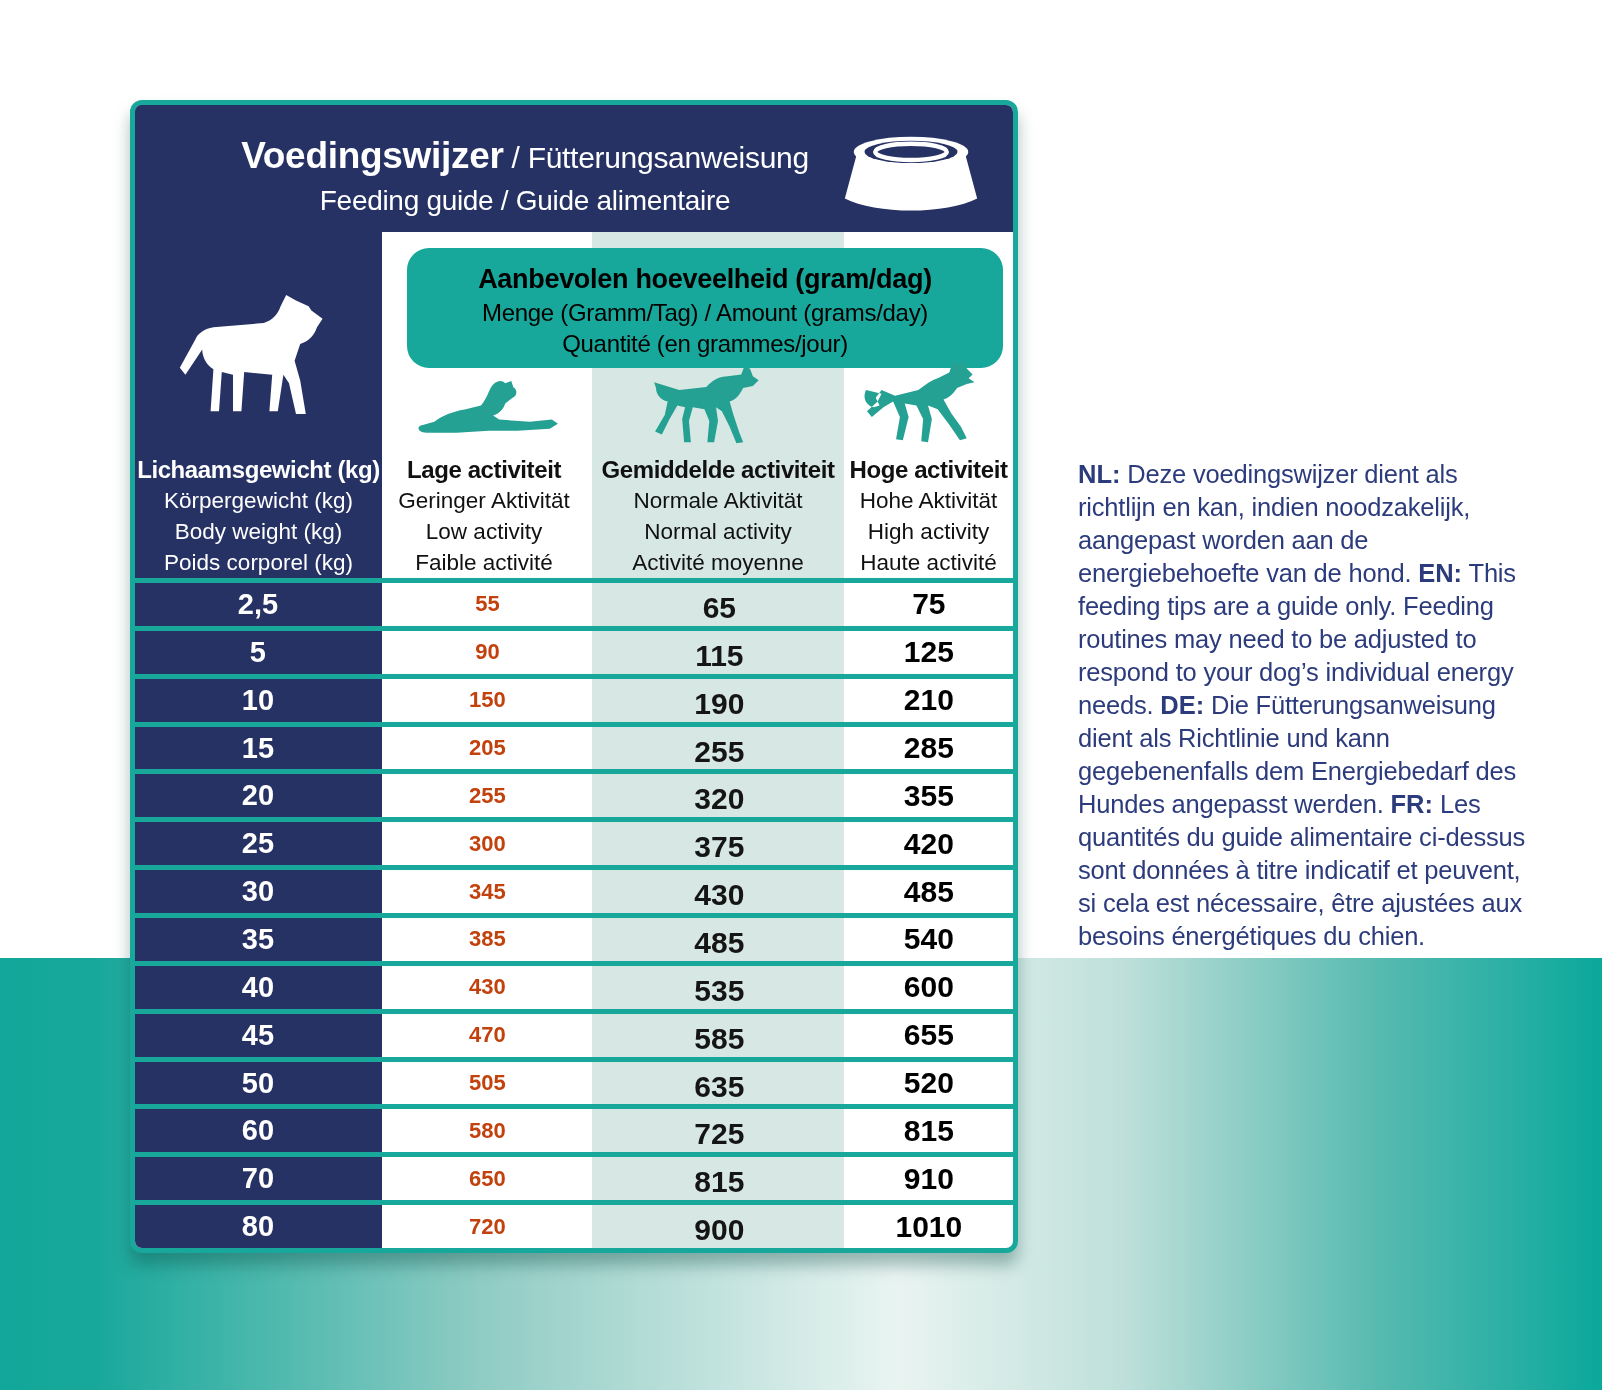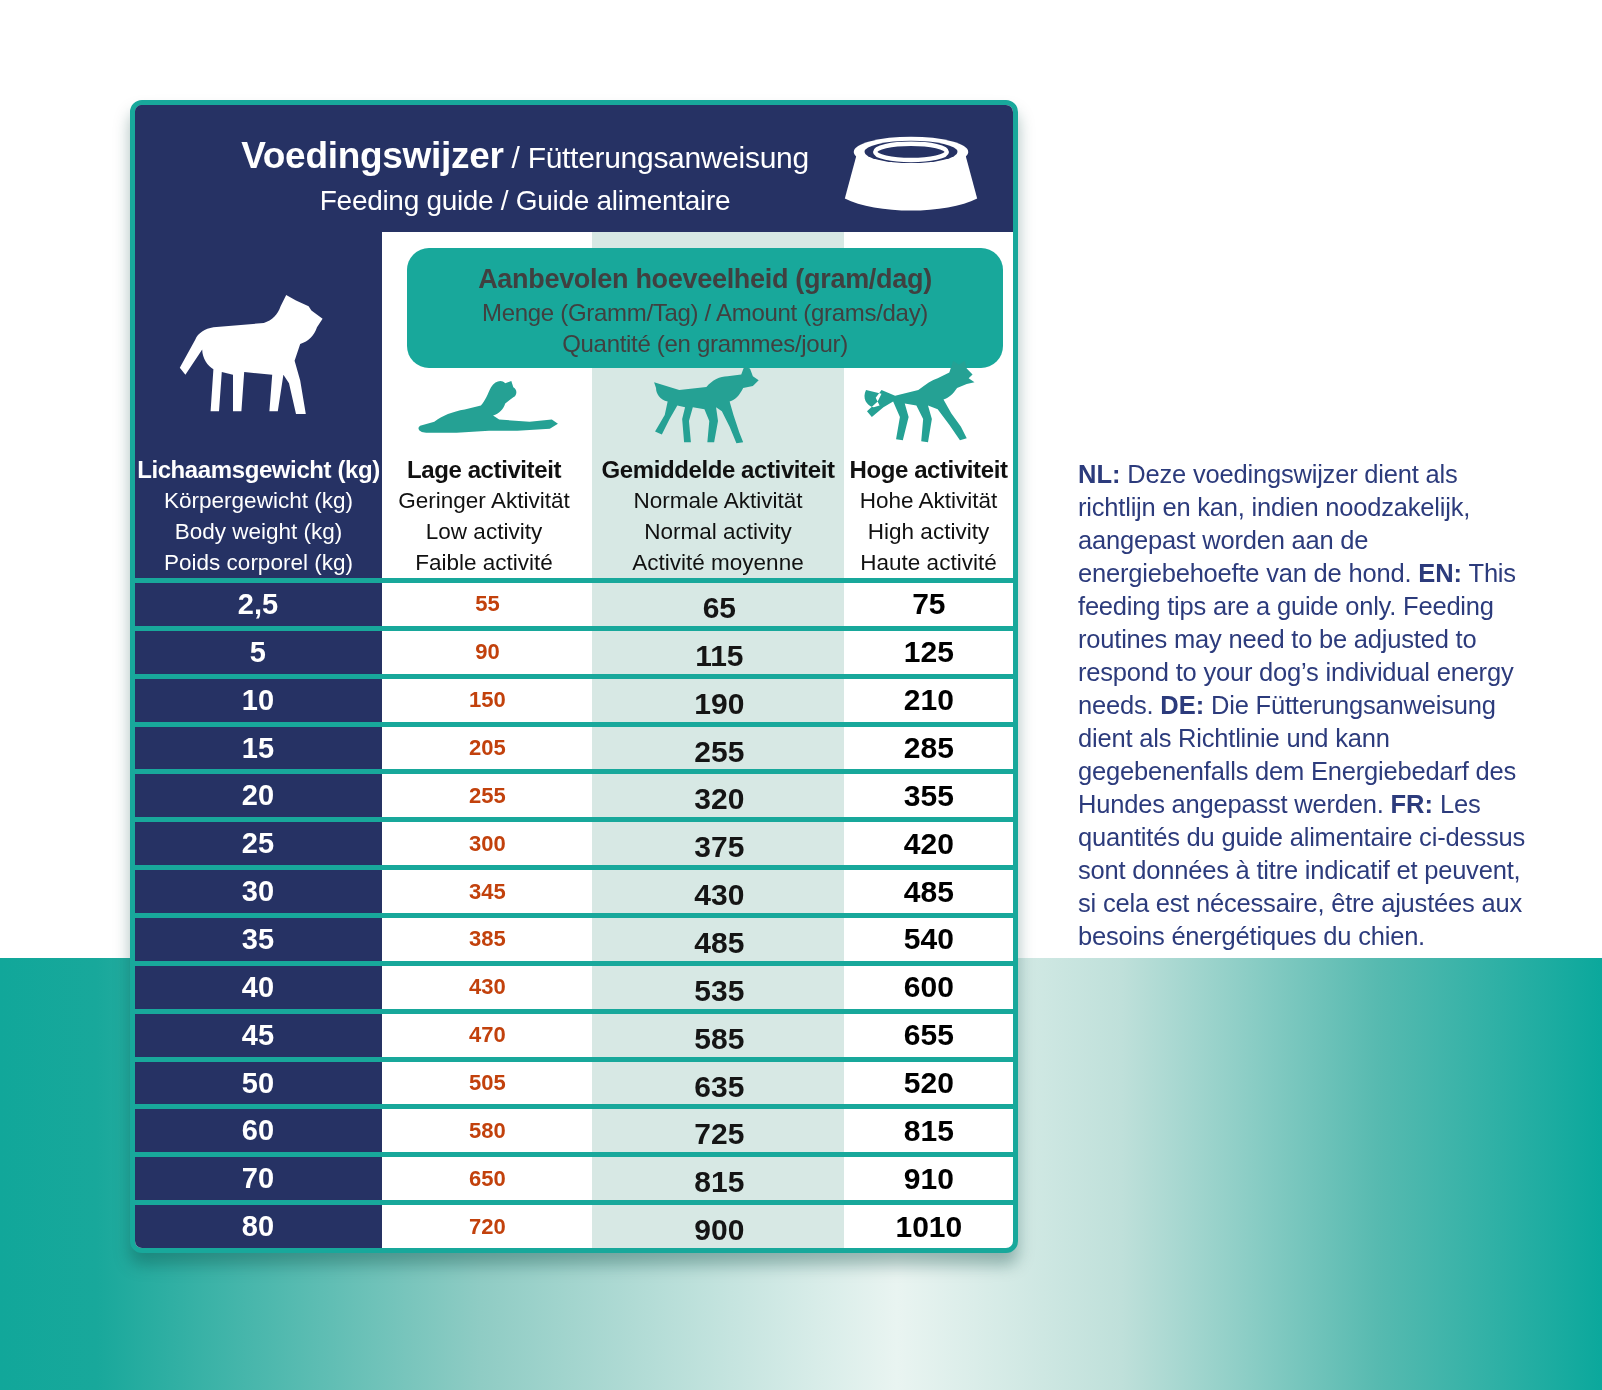--- a/index.html
+++ b/index.html
@@ -27,21 +27,21 @@
   
   .title-block{position:absolute;left:20px;top:30px;width:740px;text-align:center;color:#fff;}
   .title-line1{font-size:30px;letter-spacing:-0.3px;white-space:nowrap;}
   .title-line1 b{font-size:37px;}
   .title-line2{font-size:28px;margin-top:8px;letter-spacing:-0.3px;}
   .bowl{position:absolute;right:26px;top:20px;width:152px;height:94px;}
 
   
   .reco-box{
     position:absolute;left:272px;top:143px;width:596px;height:120px;
-    background:#18a89b;border-radius:22px;color:#404040;text-align:center;
+    background:#18a89b;border-radius:22px;color:#000000;text-align:center;
     padding-top:13px;box-sizing:border-box;
   }
   .reco-line1{font-weight:bold;font-size:27px;line-height:36px;letter-spacing:-0.3px;}
   .reco-line2,.reco-line3{font-size:24px;line-height:31px;letter-spacing:-0.3px;}
 
   
   .icon-abs{position:absolute;}
   .dog-weight{left:42px;top:176px;width:168px;height:168px;}
   .dog-low{left:277px;top:268px;width:152px;height:76px;}
   .dog-normal{left:496px;top:252px;width:174px;height:92px;}

